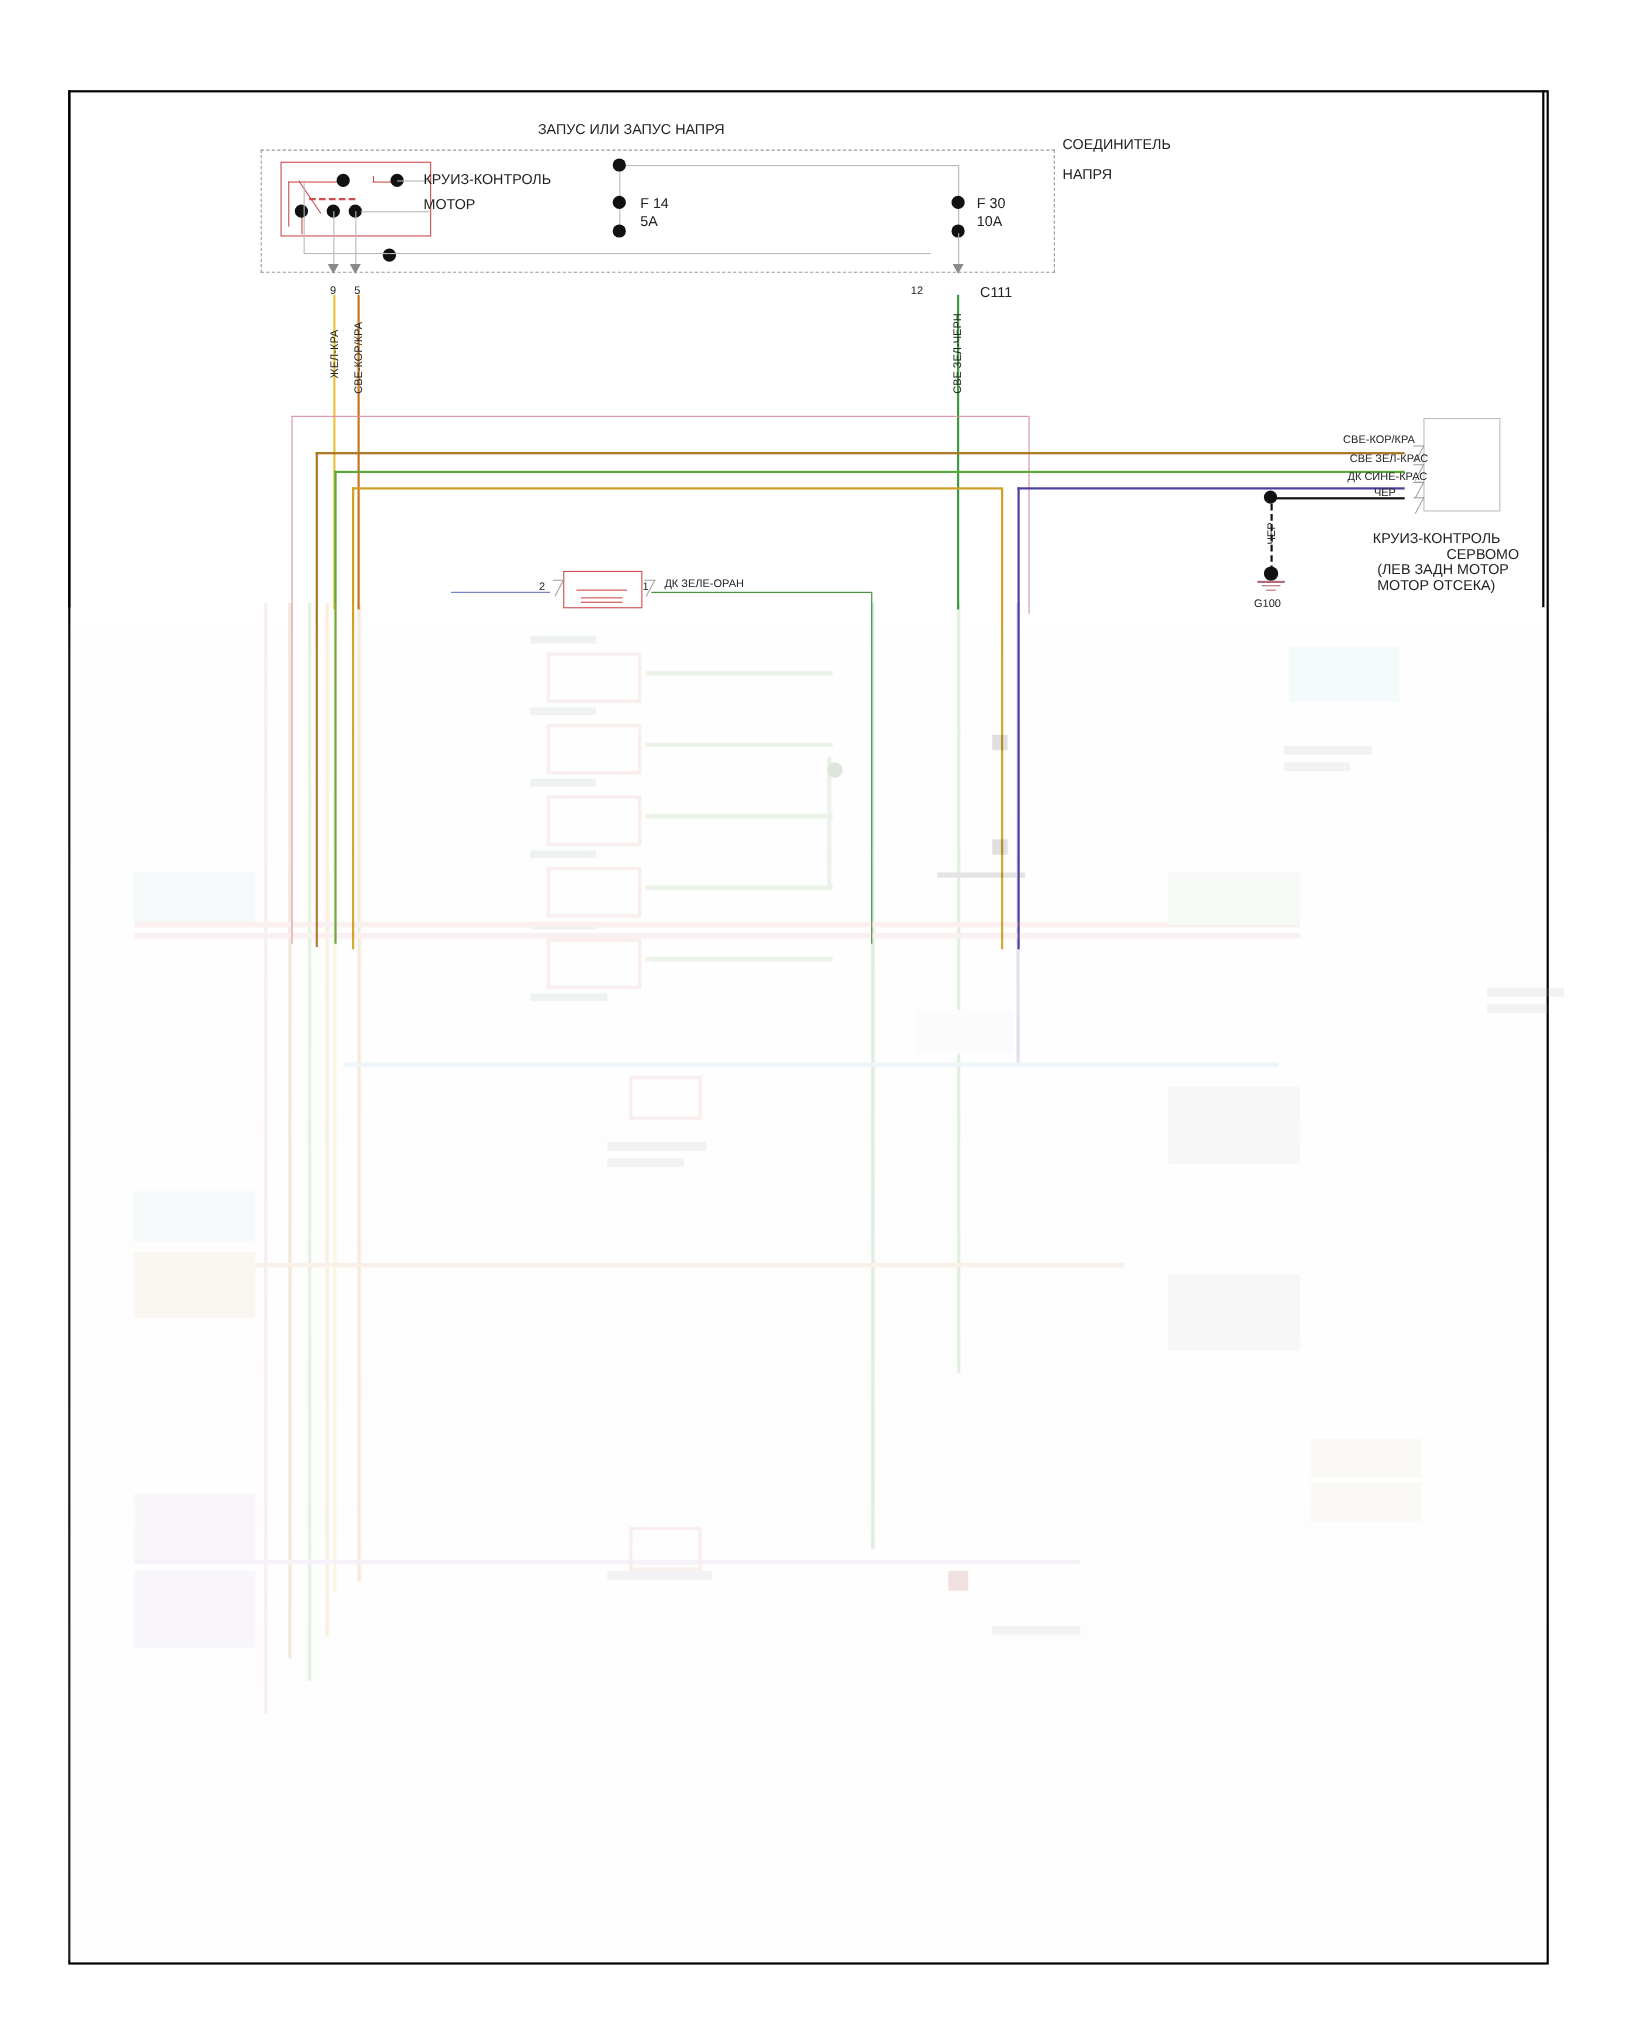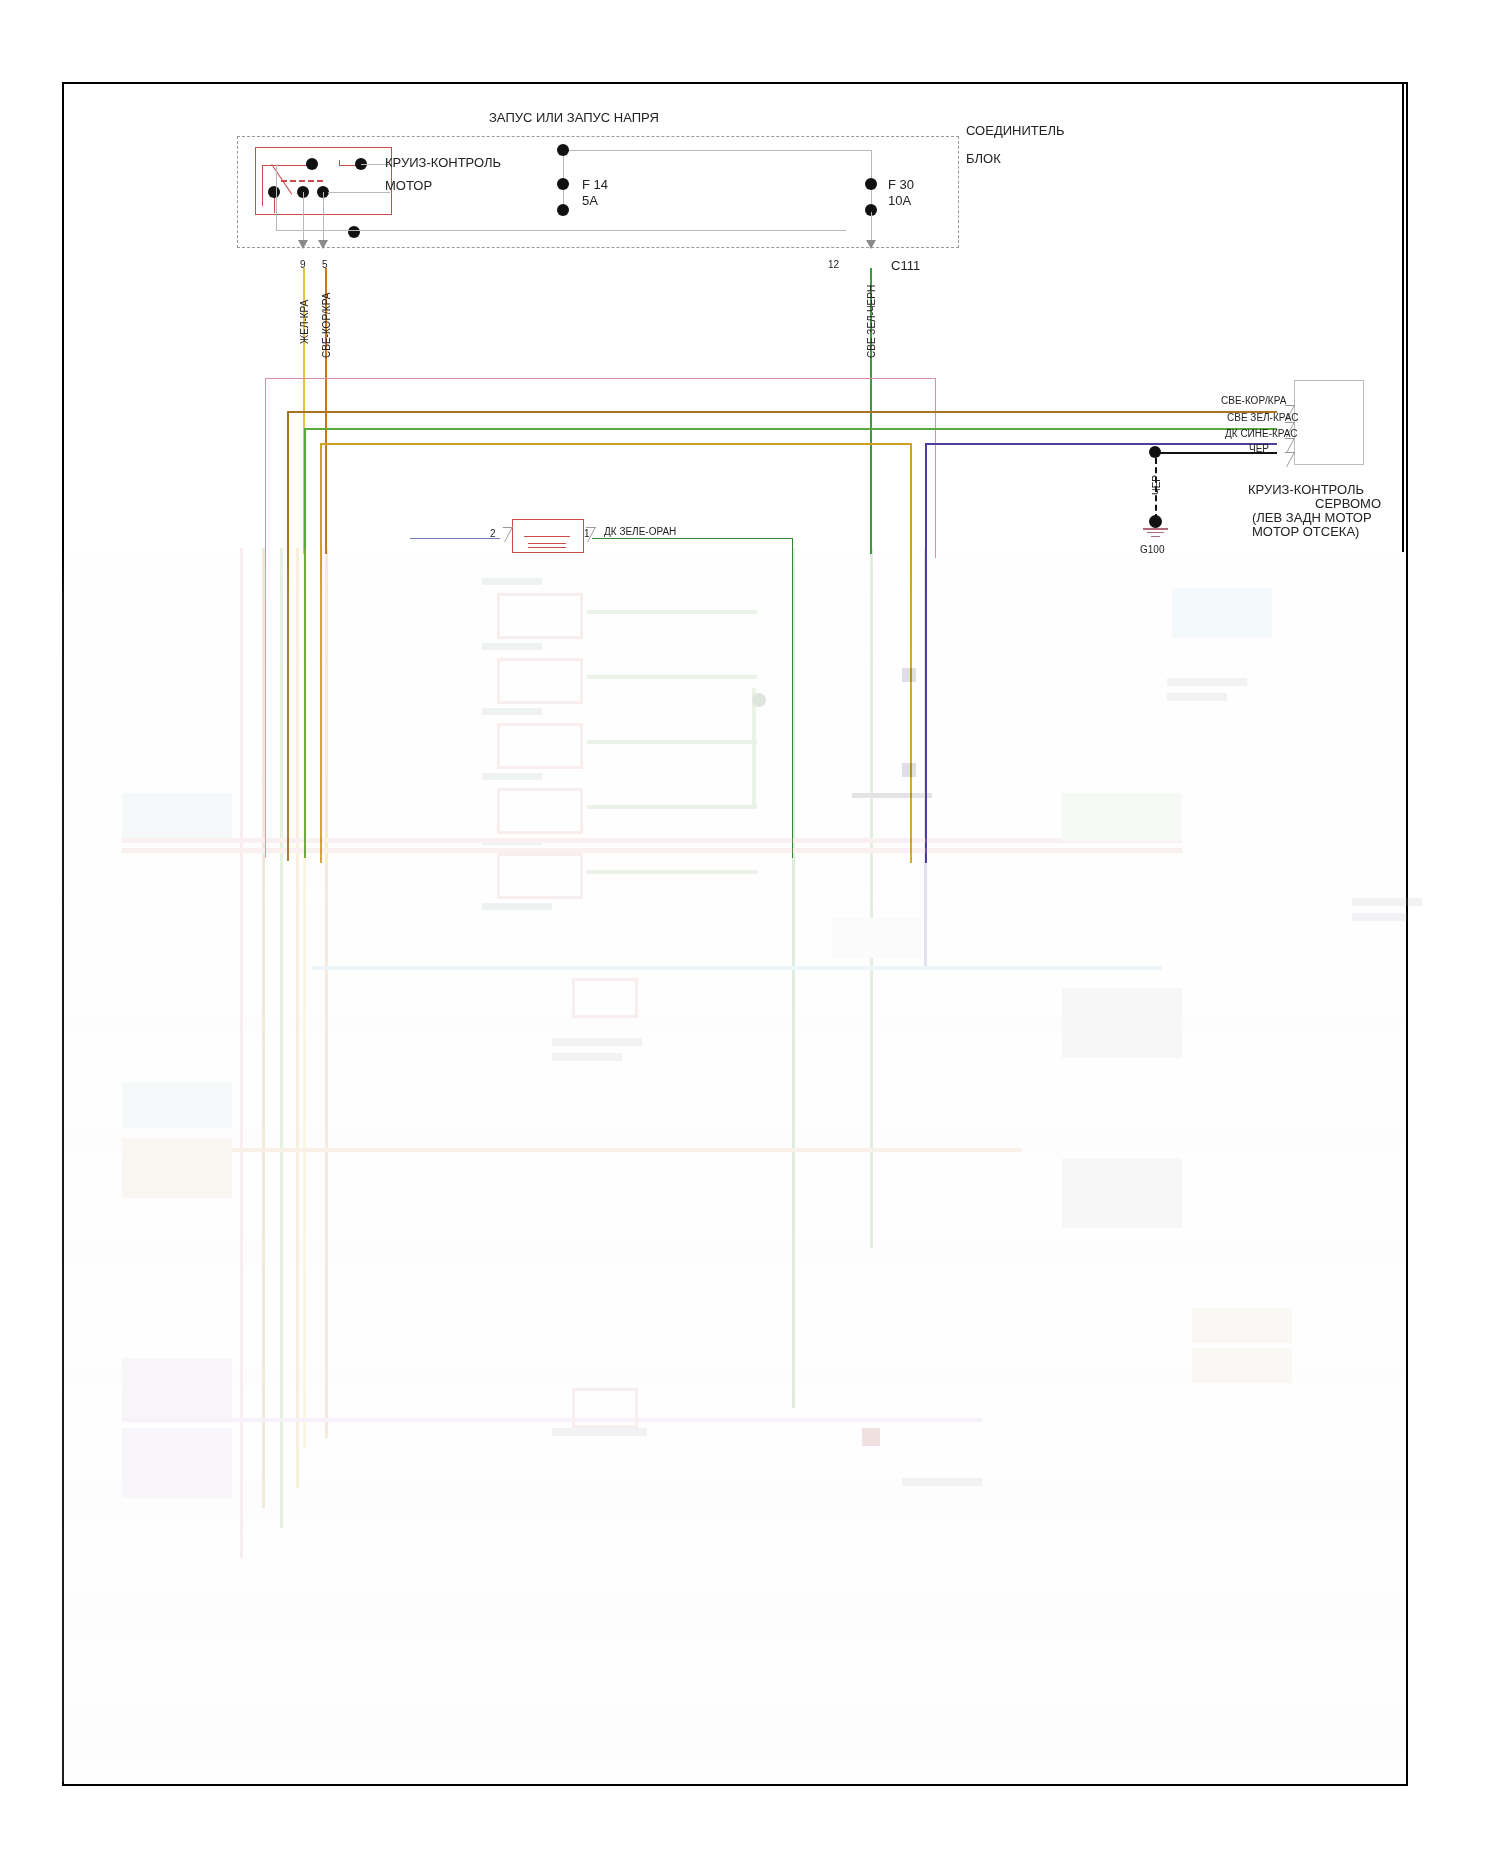--- a/index.html
+++ b/index.html
@@ -49,21 +49,21 @@
 <body>
 
 <div id="page">
 
   <div class="frame" style="left:62px;top:82px;width:1342px;height:1700px;"></div>
 
   <div class="lbl sm" style="left:489px;top:111px;">ЗАПУС ИЛИ ЗАПУС НАПРЯ</div>
 
   <div class="dash-box" style="left:237px;top:136px;width:720px;height:110px;"></div>
   <div class="lbl sm" style="left:966px;top:124px;">СОЕДИНИТЕЛЬ</div>
-  <div class="lbl sm" style="left:966px;top:152px;">БЛОК</div>
+  <div class="lbl sm" style="left:966px;top:152px;">НАПРЯ</div>
 
   <div class="relay-box" style="left:255px;top:147px;width:135px;height:66px;"></div>
 
   <div class="hline" style="left:262px;top:165px;width:48px;border-top-width:1.4px;border-color:#cf4b4b;"></div>
   <div class="vline" style="left:262px;top:165px;height:41px;border-left-width:1.4px;border-color:#cf4b4b;"></div>
   <div class="hline" style="left:272px;top:164px;width:36px;border-top-width:1.6px;border-color:#cf4b4b;
               transform-origin:0 0;transform:rotate(56deg);"></div>
   <div class="hline" style="left:281px;top:180px;width:42px;border-top-width:2px;border-top-style:dashed;border-color:#cf4b4b;"></div>
   <div class="hline" style="left:339px;top:165px;width:22px;border-top-width:1.4px;border-color:#cf4b4b;"></div>
   <div class="vline" style="left:339px;top:160px;height:6px;border-left-width:1.4px;border-color:#cf4b4b;"></div>

